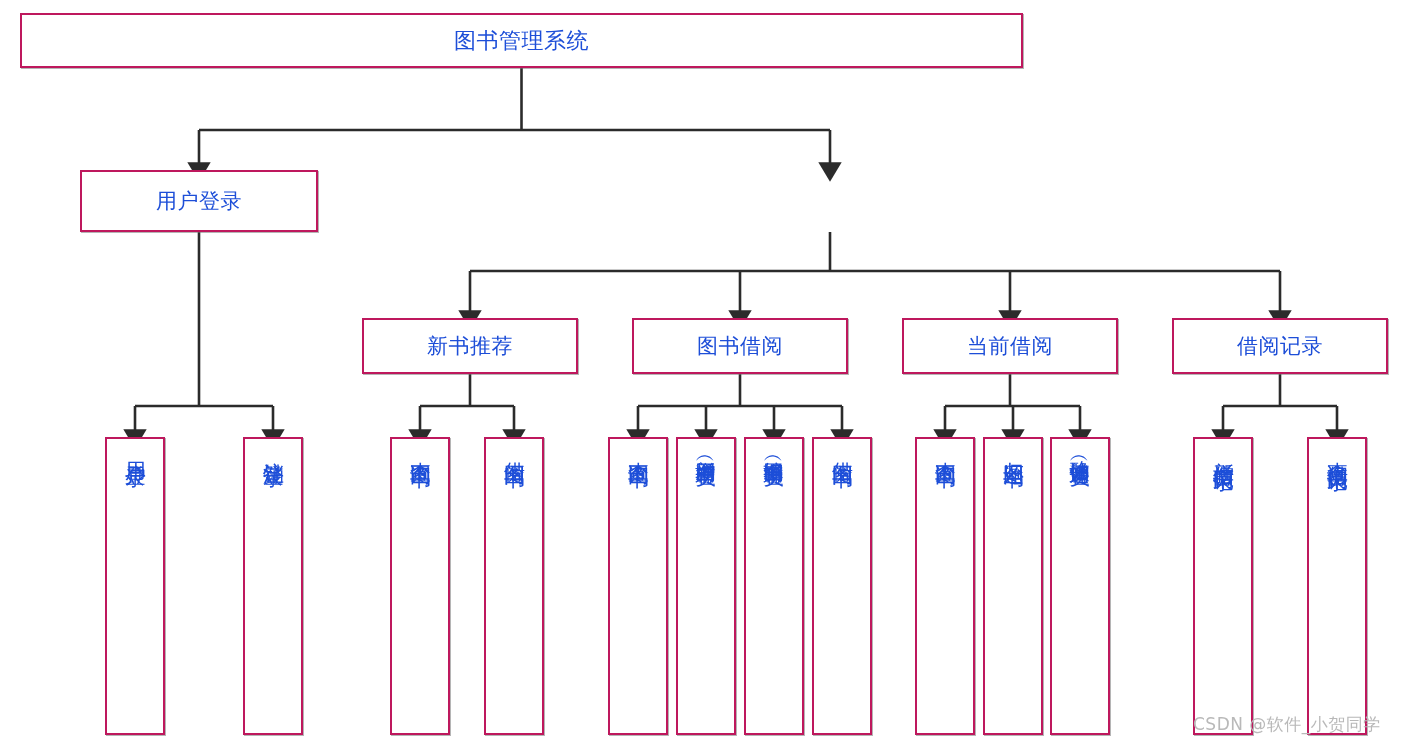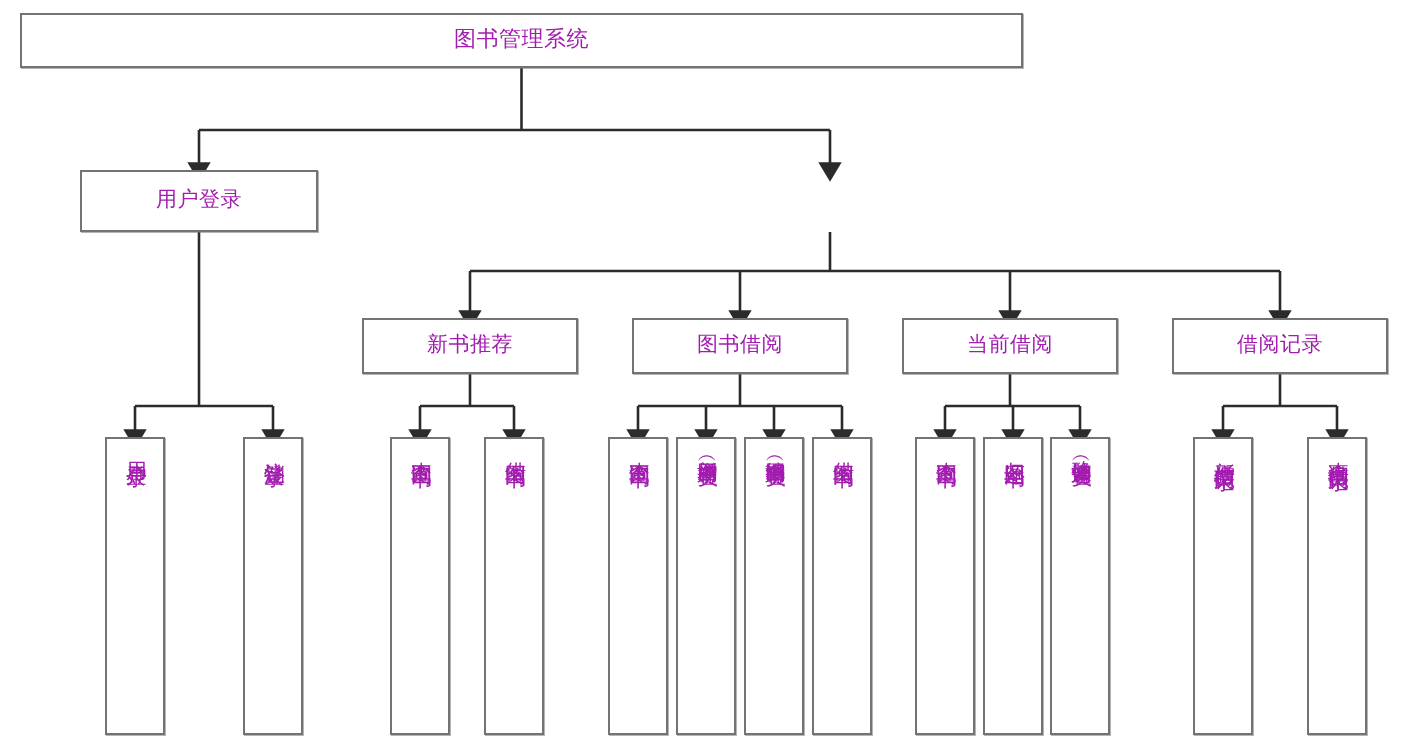--- a/index.html
+++ b/index.html
@@ -23,27 +23,26 @@
     left: 0;
     top: 0;
     width: 1405px;
     height: 747px;
     pointer-events: none;
   }
   .node {
     position: absolute;
     box-sizing: border-box;
     background: #ffffff;
-    border: 2px solid #737373;
+    border: 2px solid #be185d;
     display: flex;
     align-items: center;
     justify-content: center;
-    color: #a21caf;
+    color: #1d4ed8;
     box-shadow: 1px 1px 0 rgba(120,120,120,0.55);
-    font-family: Liberation Mono, monospace;
   }
   .node-label {
     display: block;
     text-align: center;
     line-height: 1.18;
     letter-spacing: 0.5px;
     white-space: nowrap;
   }
   
   .node.horiz .node-label {
@@ -185,13 +184,14 @@
         <span class="node-label">确认归还（管理员）</span>
       </div>
       <div class="node vert" id="node-leaf-add-record" style="left: 1193px; top: 437px; width: 60px; height: 298px;">
         <span class="node-label">新增借阅记录</span>
       </div>
       <div class="node vert" id="node-leaf-query-record" style="left: 1307px; top: 437px; width: 60px; height: 298px;">
         <span class="node-label">查询借阅记录</span>
       </div>
     </div>
 
+  <div id="watermark">CSDN @软件_小贺同学</div>
 </div>
 
 </body></html>

